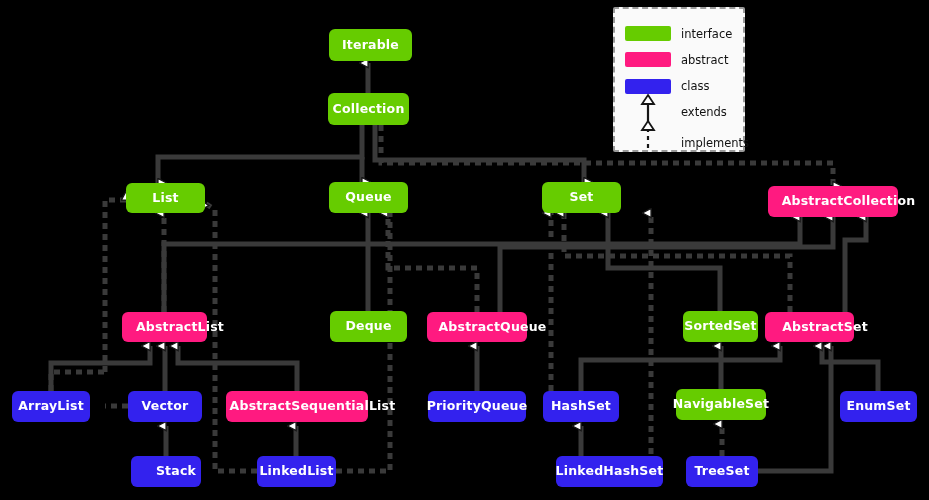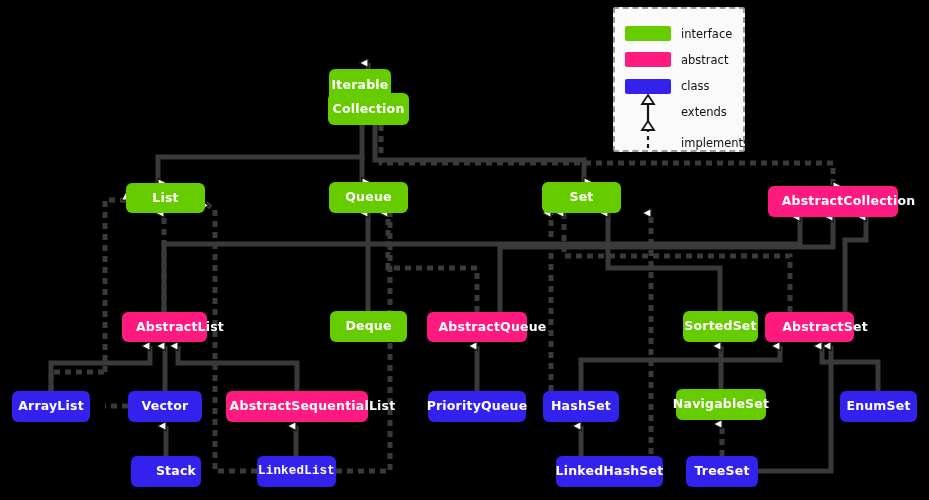--- a/index.html
+++ b/index.html
@@ -95,21 +95,21 @@
       <path d="M635 471 L651 471 L651 213" stroke-dasharray="6 5" marker-end="url(#hollow)"></path>
 
       <path d="M722 456 L722 424" stroke-dasharray="6 5" marker-end="url(#hollow)"></path>
 
       <path d="M758 471 L831 471 L831 346" marker-end="url(#hollow)"></path>
 
     </g>
   </svg>
 
   <div id="node-layer">
-      <div class="node n-interface" style="left: 329px; top: 29px; width: 62px; height: 32px; margin-top: 40px;">
+      <div class="node n-interface" style="left: 329px; top: 29px; width: 83px; height: 32px;">
         <span>Iterable</span>
       </div>
       <div class="node n-interface" style="left: 328px; top: 93px; width: 81px; height: 32px;">
         <span>Collection</span>
       </div>
       <div class="node n-interface" style="left: 126px; top: 183px; width: 79px; height: 30px; justify-content: center;">
         <span>List</span>
       </div>
       <div class="node n-interface" style="left: 329px; top: 182px; width: 79px; height: 31px;">
         <span>Queue</span>
@@ -152,21 +152,21 @@
       </div>
       <div class="node n-interface" style="left: 676px; top: 389px; width: 90px; height: 31px;">
         <span>NavigableSet</span>
       </div>
       <div class="node n-class" style="left: 840px; top: 391px; width: 77px; height: 31px;">
         <span>EnumSet</span>
       </div>
       <div class="node n-class" style="left: 131px; top: 456px; width: 70px; height: 31px; padding-left: 20px;">
         <span>Stack</span>
       </div>
-      <div class="node n-class" style="left: 257px; top: 456px; width: 79px; height: 31px; font-family: Liberation Mono, monospace;">
+      <div class="node n-class" style="left: 257px; top: 456px; width: 79px; height: 31px;">
         <span>LinkedList</span>
       </div>
       <div class="node n-class" style="left: 556px; top: 456px; width: 107px; height: 31px;">
         <span>LinkedHashSet</span>
       </div>
       <div class="node n-class" style="left: 686px; top: 456px; width: 72px; height: 31px;">
         <span>TreeSet</span>
       </div>
     </div>
 

